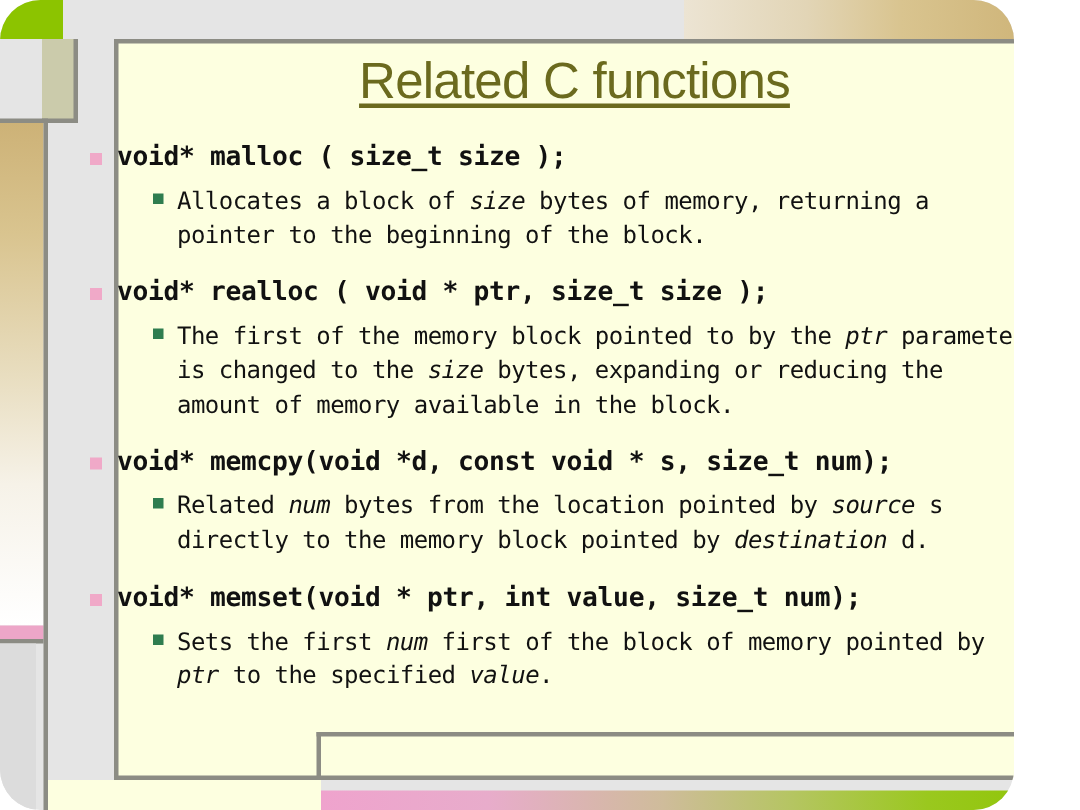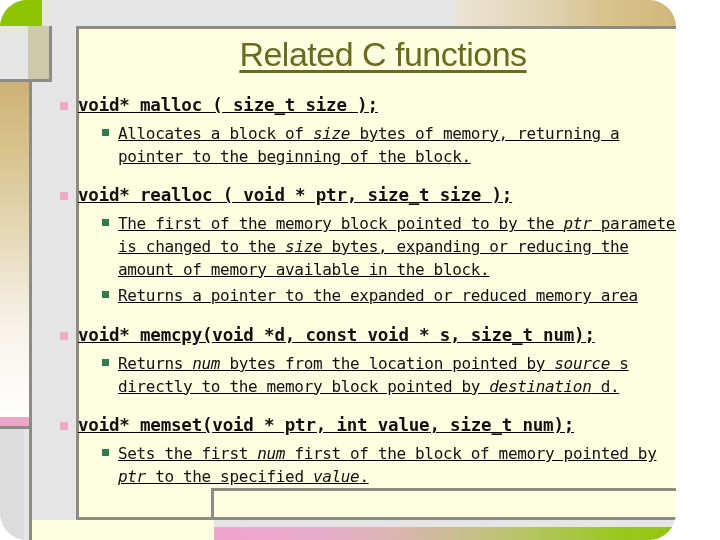--- a/index.html
+++ b/index.html
@@ -164,21 +164,21 @@
     text-underline-offset: 4px;
     white-space: nowrap;
   }
 
   
   #body {
     position: absolute;
     left: 60px; top: 95px;
     width: 625px;
   }
-  .bullet-group { margin-bottom: 17px; text-decoration: underline; }
+  .bullet-group { margin-bottom: 17px; }
   .bullet-group:last-child { margin-bottom: 0; }
 
   .l1 {
     display: flex;
     align-items: flex-start;
     margin-bottom: 6px;
   }
   .l1-marker {
     width: 8px; height: 8px;
     background: #f0a9c8;
@@ -262,33 +262,29 @@
       </div>
       <div class="bullet-group">
         <div class="l1">
           <span class="l1-marker"></span>
           <span class="l1-text">void* realloc ( void * ptr, size_t size );</span>
         </div>
         <div class="l2">
           <span class="l2-marker"></span>
           <span class="l2-text"><span>The first of the memory block pointed to by the </span><i>ptr</i><span> parameter is changed to the </span><i>size</i><span> bytes, expanding or reducing the amount of memory available in the block.</span></span>
         </div>
-        <div class="l2">
-          <span class="l2-marker"></span>
-          <span class="l2-text"><span>Returns a pointer to the expanded or reduced memory area</span></span>
-        </div>
       </div>
       <div class="bullet-group">
         <div class="l1">
           <span class="l1-marker"></span>
           <span class="l1-text">void* memcpy(void *d, const void * s, size_t num);</span>
         </div>
         <div class="l2">
           <span class="l2-marker"></span>
-          <span class="l2-text"><span>Returns </span><i>num</i><span> bytes from the location pointed by </span><i>source</i><span> s directly to the memory block pointed by </span><i>destination</i><span> d.</span></span>
+          <span class="l2-text"><span>Related </span><i>num</i><span> bytes from the location pointed by </span><i>source</i><span> s directly to the memory block pointed by </span><i>destination</i><span> d.</span></span>
         </div>
       </div>
       <div class="bullet-group">
         <div class="l1">
           <span class="l1-marker"></span>
           <span class="l1-text">void* memset(void * ptr, int value, size_t num);</span>
         </div>
         <div class="l2">
           <span class="l2-marker"></span>
           <span class="l2-text"><span>Sets the first </span><i>num</i><span> first of the block of memory pointed by </span><i>ptr</i><span> to the specified </span><i>value</i><span>.</span></span>

